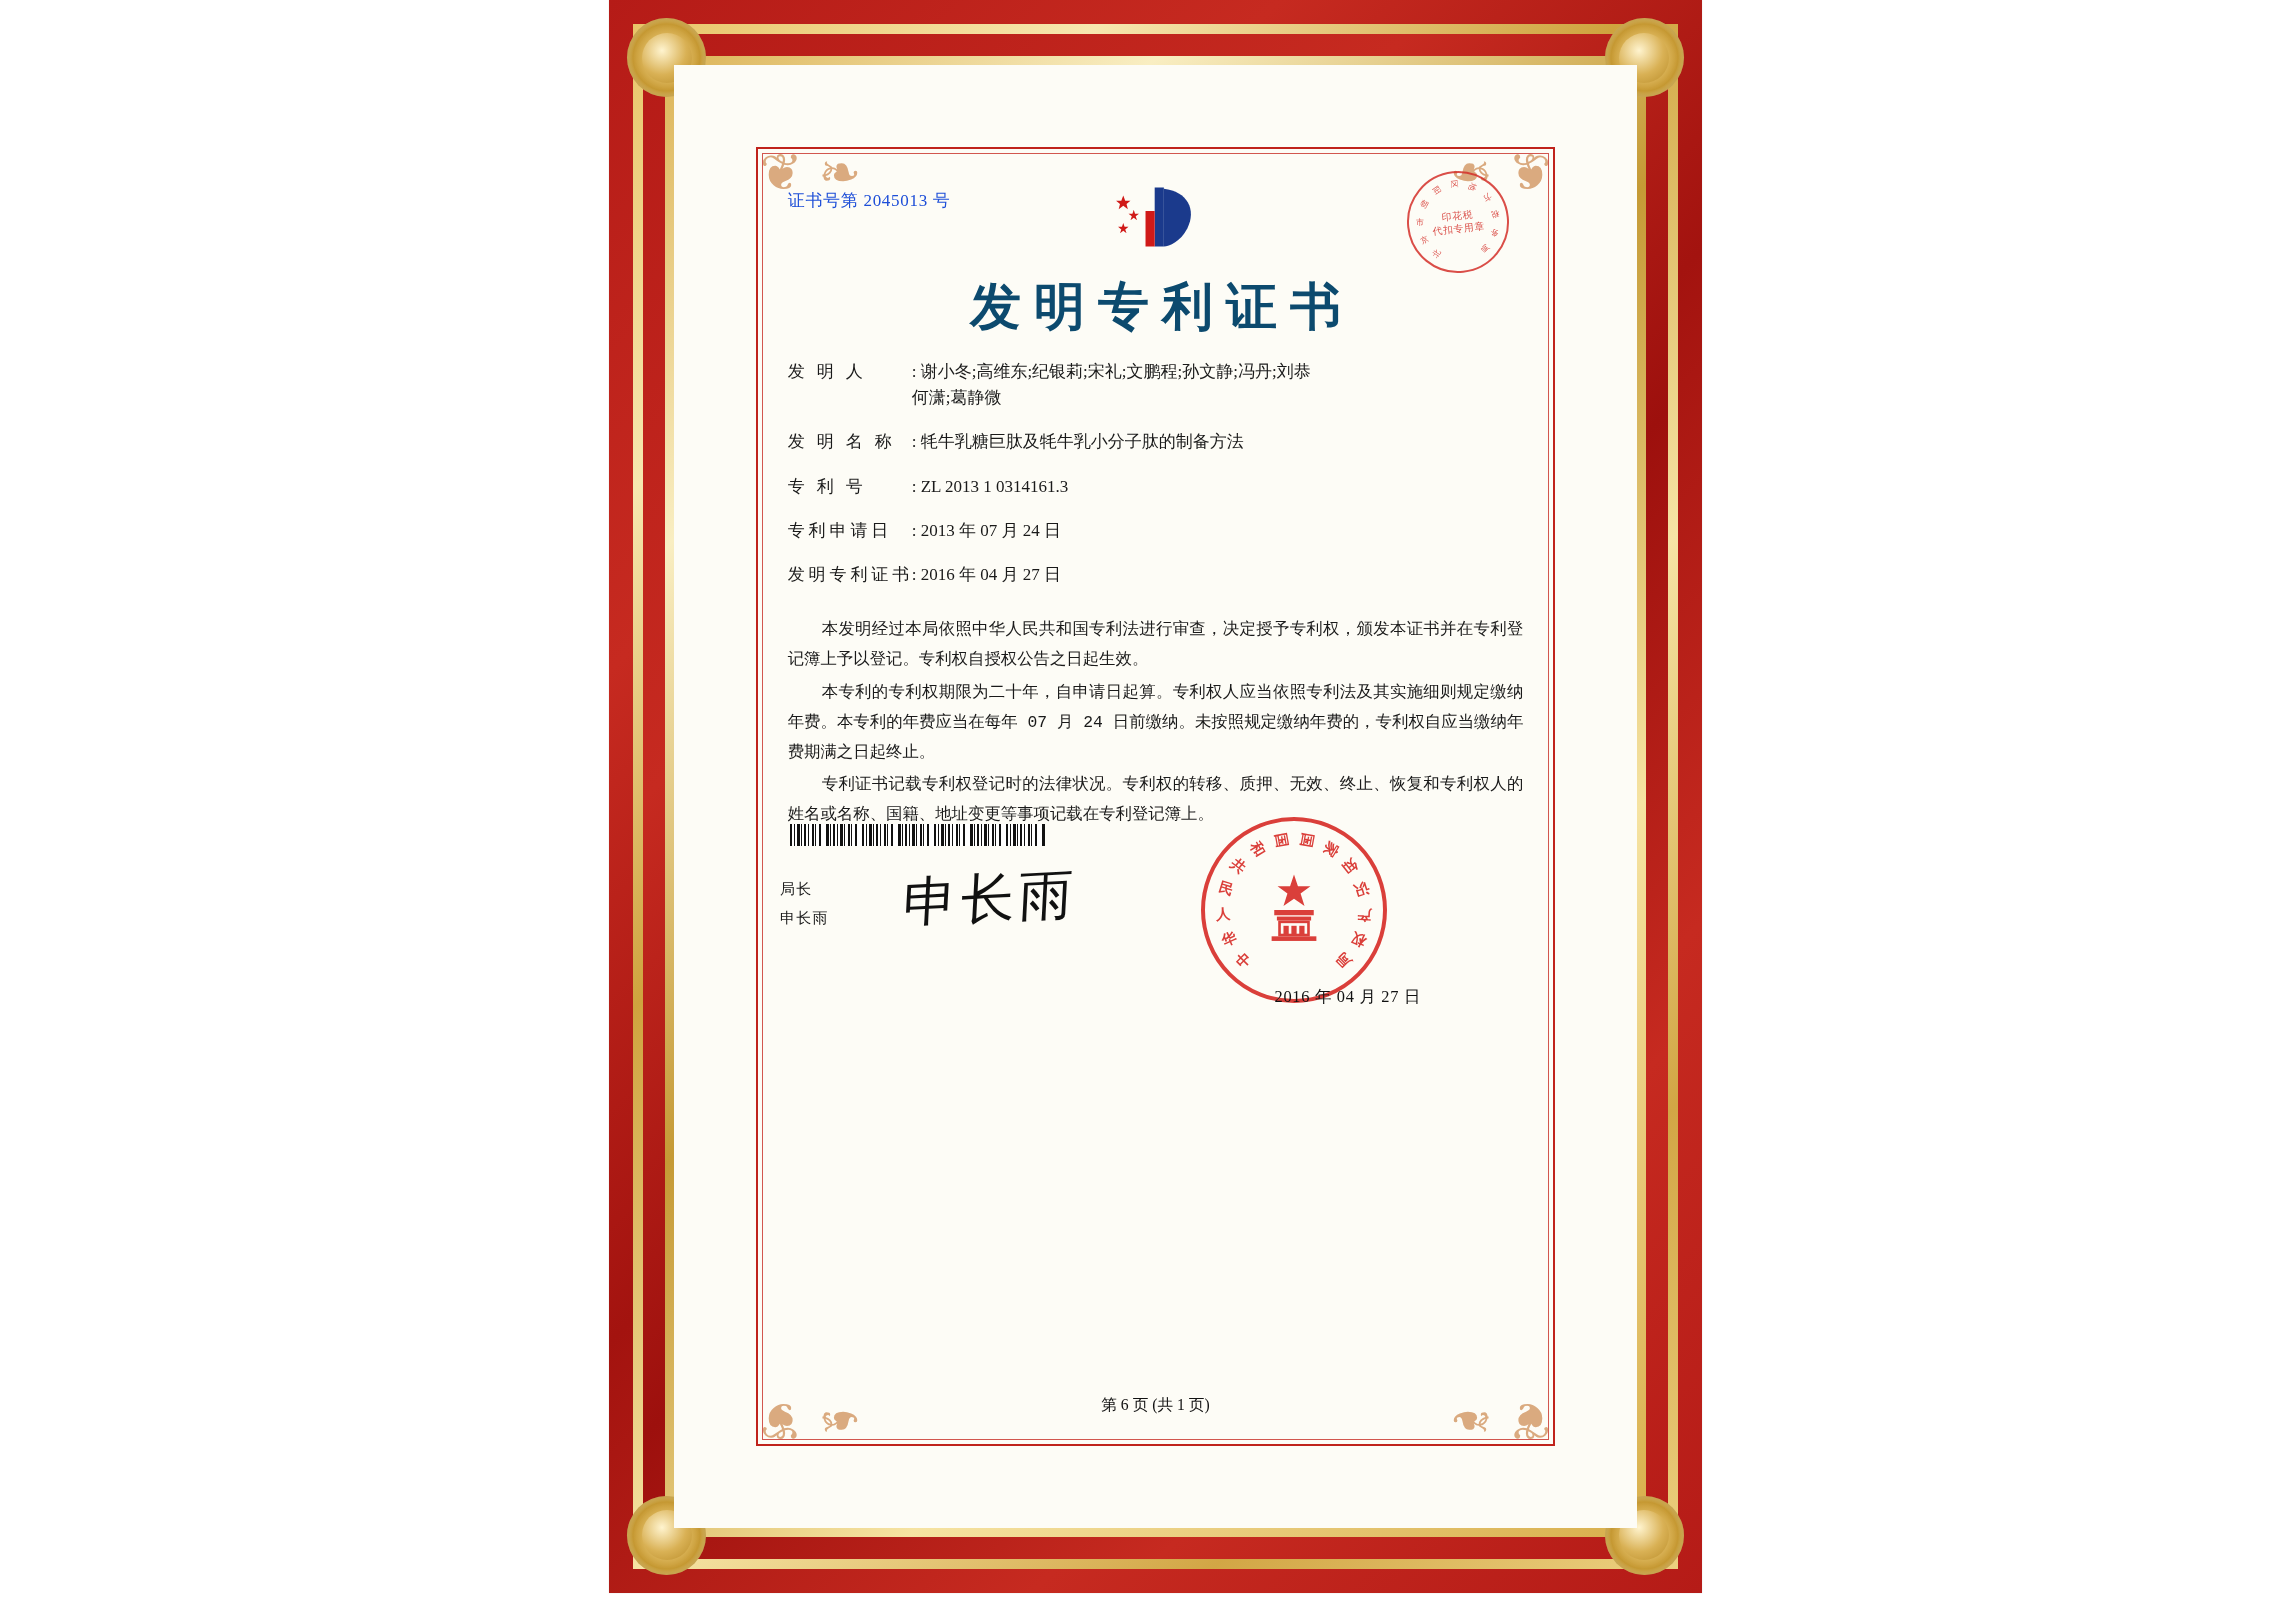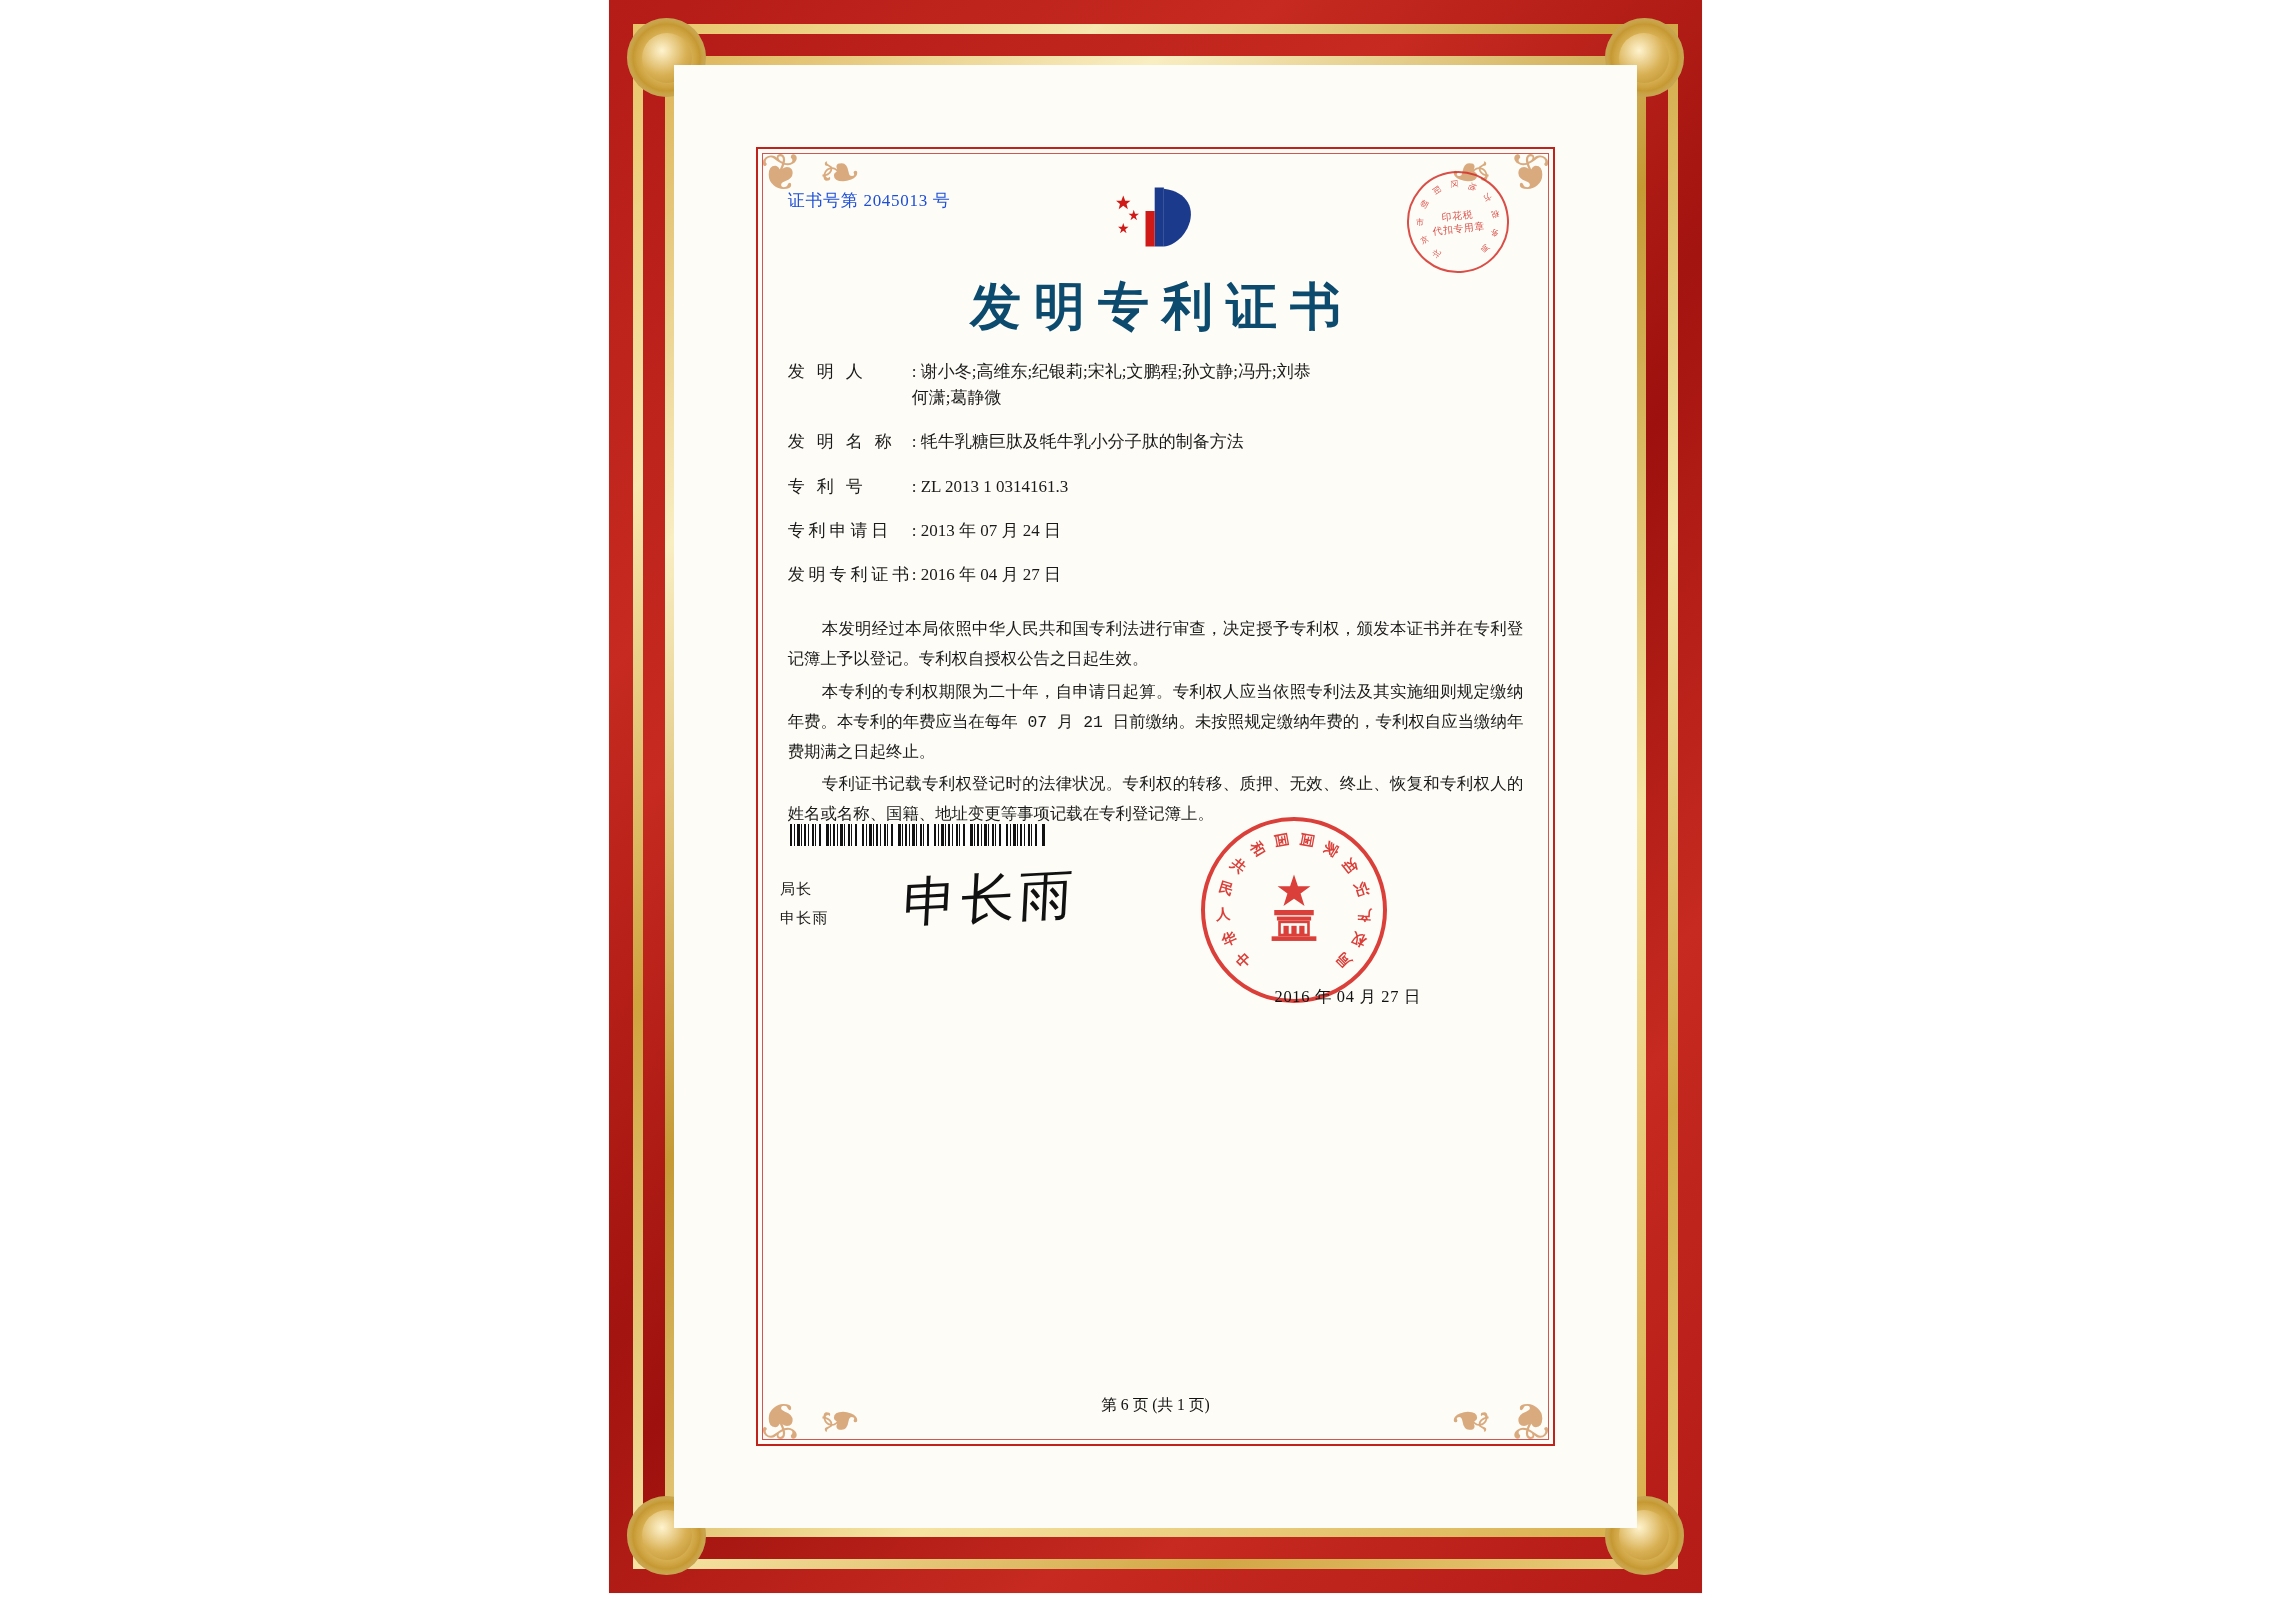--- a/index.html
+++ b/index.html
@@ -408,21 +408,21 @@
 
           <div class="field">
             <div class="label">发明专利证书</div>
             <div class="value">:&nbsp;<span>2016 年 04 月 27 日</span></div>
           </div>
 
         </div>
 
         <div class="body-text">
           <p>本发明经过本局依照中华人民共和国专利法进行审查，决定授予专利权，颁发本证书并在专利登记簿上予以登记。专利权自授权公告之日起生效。</p>
-          <p>本专利的专利权期限为二十年，自申请日起算。专利权人应当依照专利法及其实施细则规定缴纳年费。本专利的年费应当在每年 07 月 21 日前缴纳。未按照规定缴纳年费的，专利权自应当缴纳年费期满之日起终止。</p>
+          <p>本专利的专利权期限为二十年，自申请日起算。专利权人应当依照专利法及其实施细则规定缴纳年费。本专利的年费应当在每年 07 月 24 日前缴纳。未按照规定缴纳年费的，专利权自应当缴纳年费期满之日起终止。</p>
           <p>专利证书记载专利权登记时的法律状况。专利权的转移、质押、无效、终止、恢复和专利权人的姓名或名称、国籍、地址变更等事项记载在专利登记簿上。</p>
         </div>
 
         <div id="barcode"></div>
 
         <div id="signature-block">
           <div>局长</div>
           <div>申长雨</div>
         </div>
 

